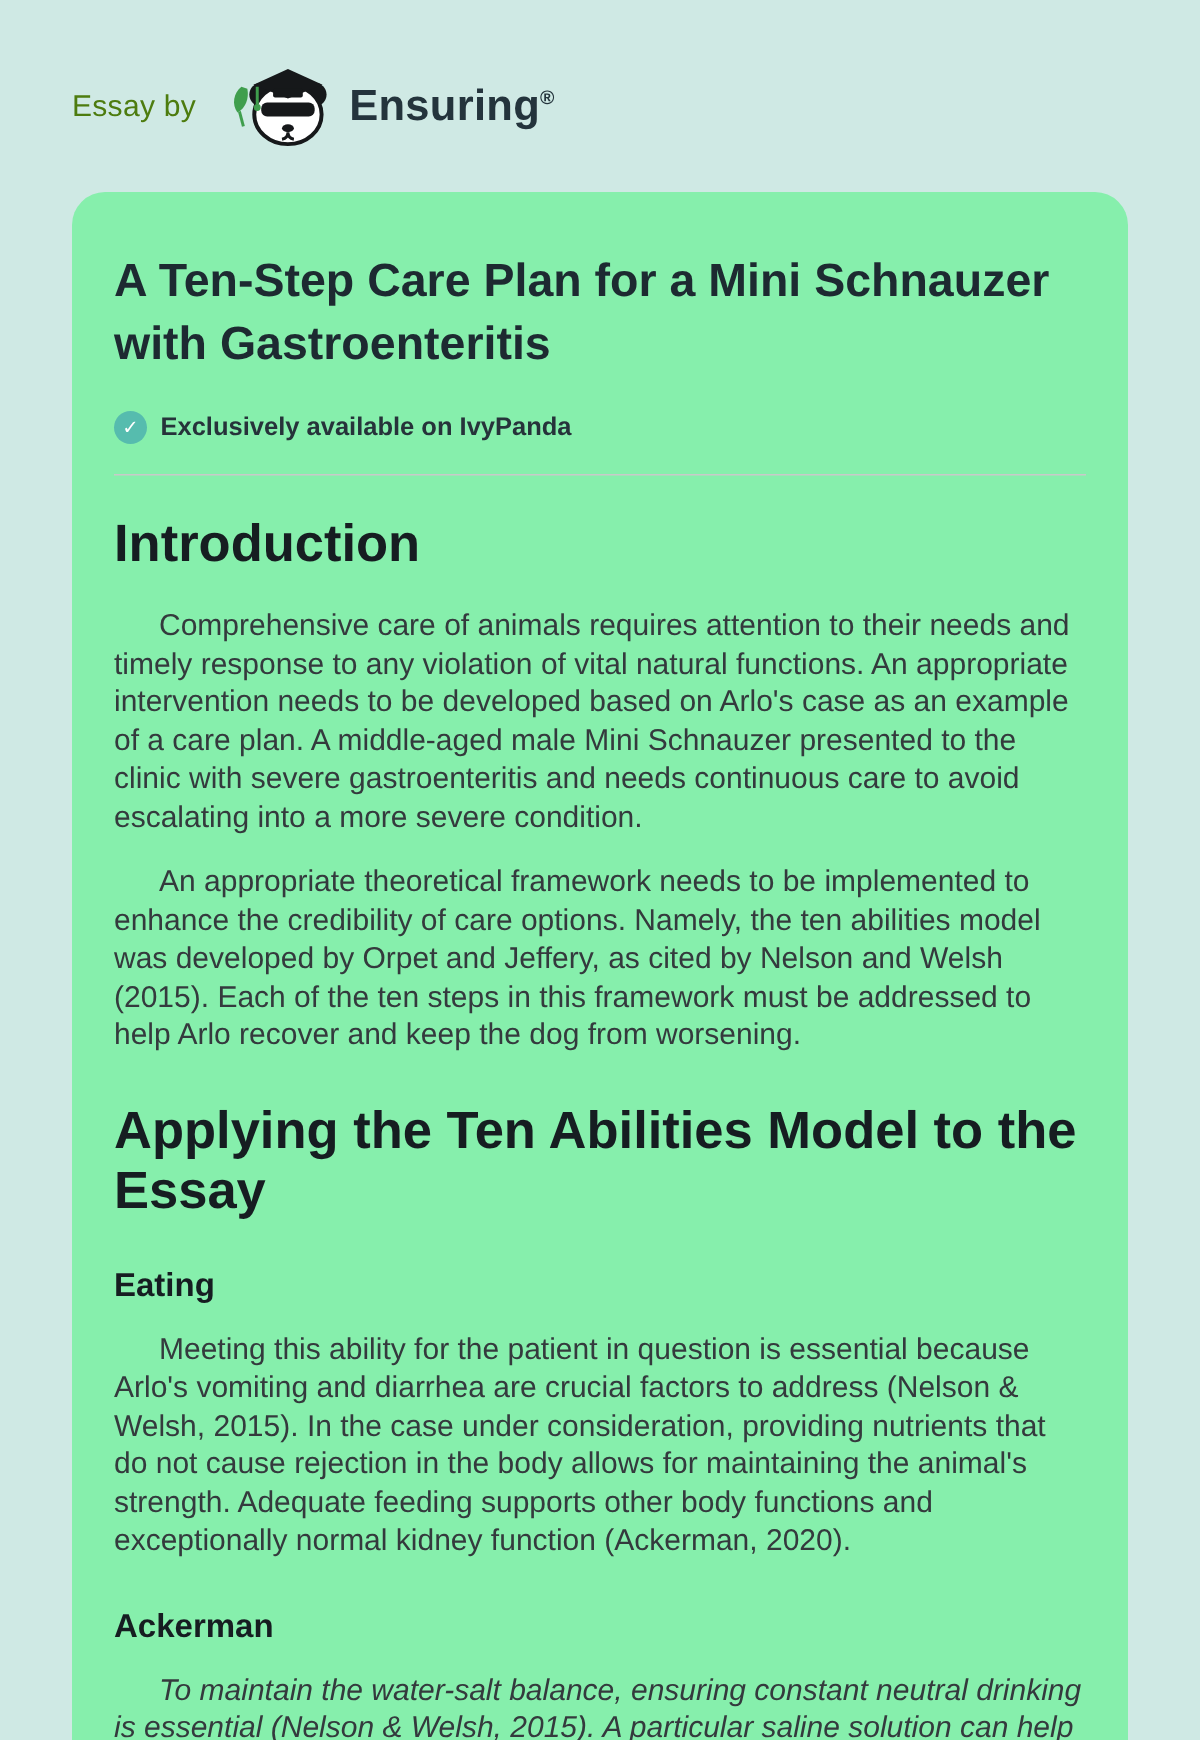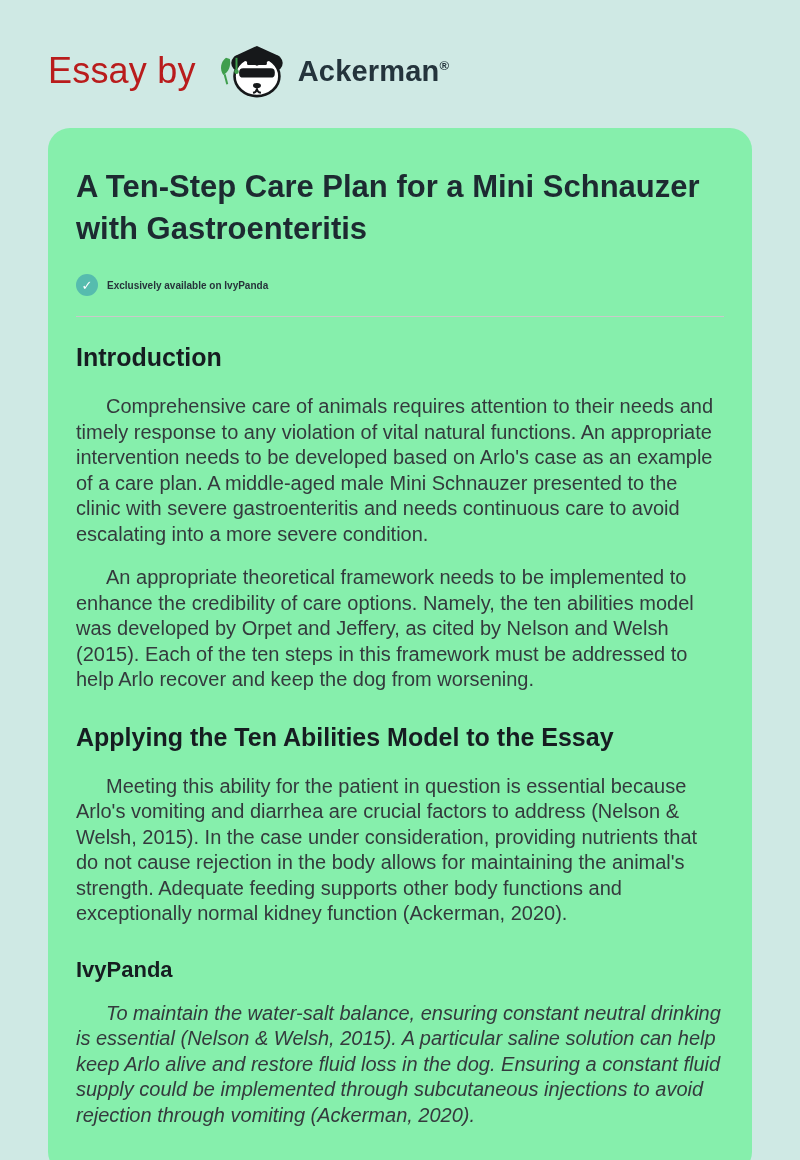--- a/index.html
+++ b/index.html
@@ -15,22 +15,22 @@
   }
 
   
   .site-header {
     display: flex;
     align-items: center;
     padding: 38px 48px 24px 48px;
     gap: 14px;
   }
   .essay-by {
-    font-size: 36px;
-    color: #b91c1c;
+    font-size: 20px;
+    color: #4d7c0f;
     letter-spacing: 0.2px;
     text-align: center;
   }
   .logo-wrap {
     display: flex;
     align-items: center;
     gap: 8px;
     margin-left: 6px;
   }
   .logo-svg { width: 74px; height: 66px; display: block; }
@@ -75,33 +75,33 @@
     background: #56bcae;
     color: #ffffff;
     font-size: 13px;
     font-weight: bold;
     display: flex;
     align-items: center;
     justify-content: center;
     flex: 0 0 auto;
   }
   .badge-text {
-    font-size: 10px;
+    font-size: 17px;
     font-weight: bold;
     color: #26333a;
   }
 
   .divider {
     border: none;
     border-top: 1px solid #c9c9c9;
     margin: 0 0 26px 0;
   }
 
   h2.section-heading {
-    font-size: 25px;
+    font-size: 35px;
     font-weight: bold;
     color: #161d21;
     margin: 30px 0 22px 0;
   }
   h2.section-heading.first { margin-top: 0; }
 
   h3.sub-heading {
     font-size: 22px;
     font-weight: bold;
     color: #161d21;
@@ -138,21 +138,21 @@
 
       <ellipse cx="61" cy="72" rx="6" ry="4" fill="#16181a"></ellipse>
       <path d="M61 76 Q61 82 55 83 M61 76 Q61 82 67 83" stroke="#16181a" stroke-width="3" fill="none"></path>
 
       <polygon points="26,28 61,12 96,28 61,42" fill="#16181a"></polygon>
       <rect x="46" y="32" width="30" height="9" rx="2" fill="#16181a"></rect>
 
       <path d="M30 30 L30 48" stroke="#3f9e4d" stroke-width="3" fill="none"></path>
       <circle cx="30" cy="51" r="3.5" fill="#3f9e4d"></circle>
     </svg>
-    <span class="brand"><span>Ackerman</span><sup>®</sup></span>
+    <span class="brand"><span>Ensuring</span><sup>®</sup></span>
   </span>
 </header>
 
 <main class="card">
 
   <h1 class="doc-title">A Ten-Step Care Plan for a Mini Schnauzer with Gastroenteritis</h1>
 
   <div class="badge-row">
     <span class="check-circle">✓</span>
     <span class="badge-text">Exclusively available on IvyPanda</span>
@@ -160,18 +160,19 @@
 
   <hr class="divider">
 
   <h2 class="section-heading first">Introduction</h2>
 
   <p class="body-text">Comprehensive care of animals requires attention to their needs and timely response to any violation of vital natural functions. An appropriate intervention needs to be developed based on Arlo's case as an example of a care plan. A middle-aged male Mini Schnauzer presented to the clinic with severe gastroenteritis and needs continuous care to avoid escalating into a more severe condition.</p>
   <p class="body-text">An appropriate theoretical framework needs to be implemented to enhance the credibility of care options. Namely, the ten abilities model was developed by Orpet and Jeffery, as cited by Nelson and Welsh (2015). Each of the ten steps in this framework must be addressed to help Arlo recover and keep the dog from worsening.</p>
 
   <h2 class="section-heading">Applying the Ten Abilities Model to the Essay</h2>
 
+  <h3 class="sub-heading">Eating</h3>
   <p class="body-text">Meeting this ability for the patient in question is essential because Arlo's vomiting and diarrhea are crucial factors to address (Nelson &amp; Welsh, 2015). In the case under consideration, providing nutrients that do not cause rejection in the body allows for maintaining the animal's strength. Adequate feeding supports other body functions and exceptionally normal kidney function (Ackerman, 2020).</p>
 
-  <h3 class="sub-heading">IvyPanda</h3>
+  <h3 class="sub-heading">Ackerman</h3>
   <p class="body-text">To maintain the water-salt balance, ensuring constant neutral drinking is essential (Nelson &amp; Welsh, 2015). A particular saline solution can help keep Arlo alive and restore fluid loss in the dog. Ensuring a constant fluid supply could be implemented through subcutaneous injections to avoid rejection through vomiting (Ackerman, 2020).</p>
 
 </main>
 
 </body></html>

